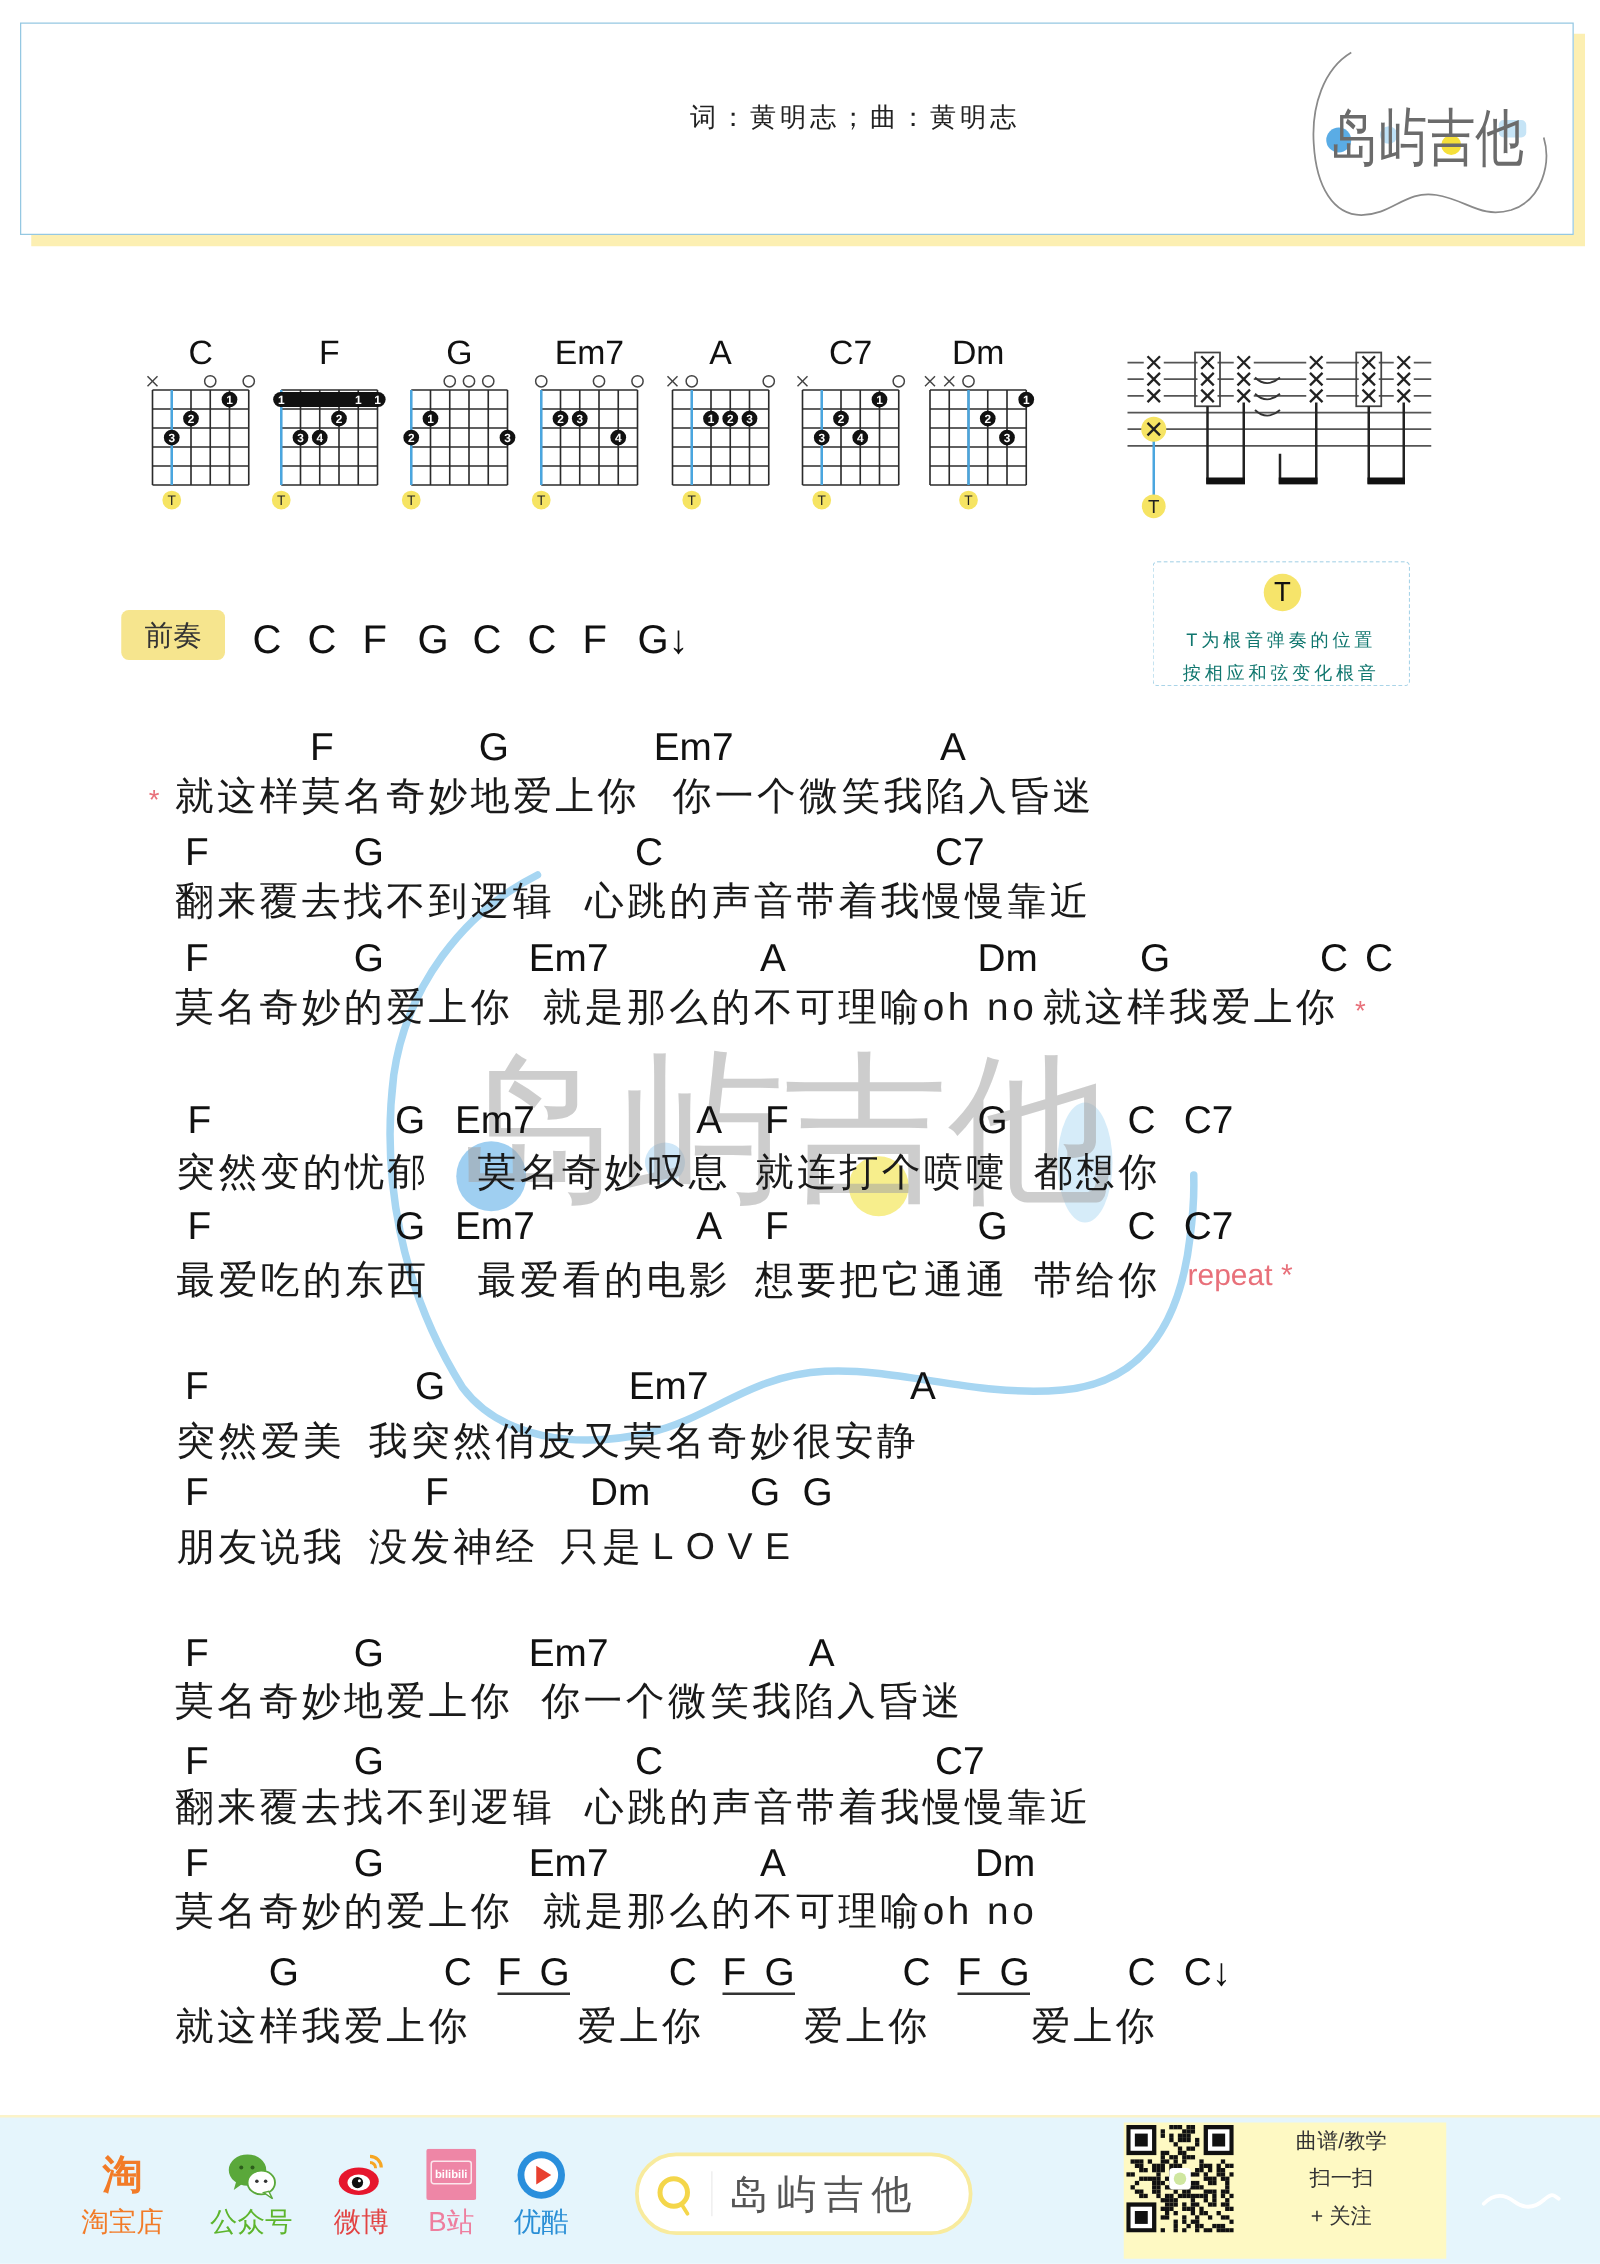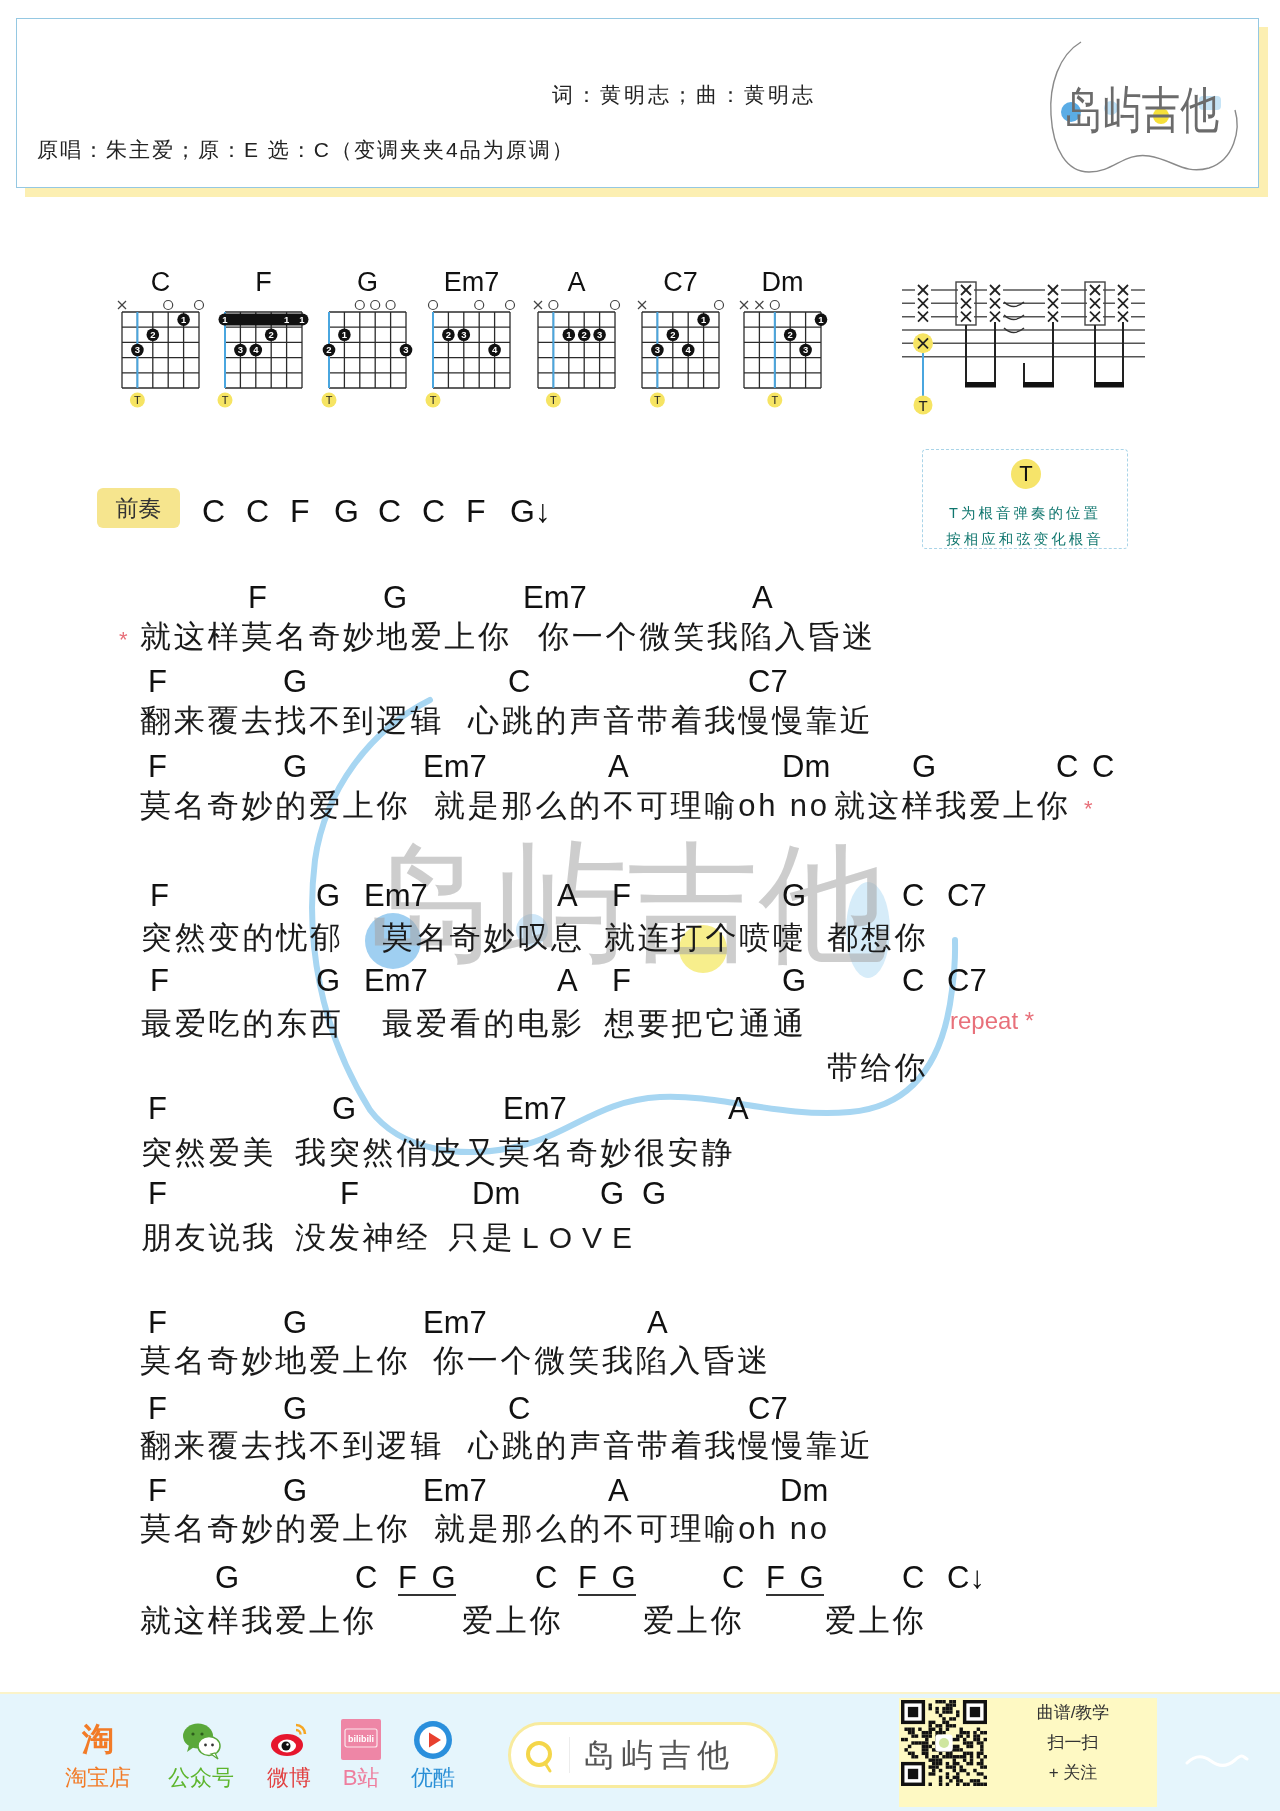--- a/index.html
+++ b/index.html
@@ -61,21 +61,20 @@
   #qr-card { position:absolute; left:899px; top:4px; width:258px; height:109px; background:#fef9c3; }
   #qr-svg { position:absolute; left:2px; top:2px; }
   .follow-line { position:absolute; left:90px; width:168px; text-align:center; font-size:17px; line-height:30px; color:#333; white-space:nowrap; }
   #wave { position:absolute; left:1185px; top:55px; width:64px; height:24px; }
 </style>
 </head>
 <body>
 
 <div id="header-box">
   <div id="credits">词：黄明志；曲：黄明志</div>
-  <div id="subtitle">原唱：朱主爱；原：E 选：C（变调夹夹4品为原调）</div>
   <svg id="header-logo" viewBox="0 0 210 160">
     <path d="M42 12 C20 25,10 55,12 85 C14 120,28 142,50 142 C75 142,85 122,110 126 C135 130,145 145,170 138 C195 130,202 100,196 80" fill="none" stroke="#8a8a8a" stroke-width="1.4"></path>
     <circle cx="32" cy="82" r="10" fill="#3d9de0" opacity="0.85"></circle>
     <circle cx="72" cy="78" r="7" fill="#bde0f6"></circle>
     <circle cx="122" cy="86" r="8" fill="#f6e03a"></circle>
     <rect x="160" y="66" width="22" height="14" rx="4" fill="#c6e4f6"></rect>
     <text x="25" y="97" font-size="50" font-weight="200" fill="#6b6b6b" textLength="155" lengthAdjust="spacingAndGlyphs">岛屿吉他</text>
   </svg>
 </div>
 
@@ -523,21 +522,21 @@
       <span class="chord" style="left: 316px; top: 965px;">G</span>
       <span class="chord" style="left: 364px; top: 965px;">Em7</span>
       <span class="chord" style="left: 557px; top: 965px;">A</span>
       <span class="chord" style="left: 612px; top: 965px;">F</span>
       <span class="chord" style="left: 782px; top: 965px;">G</span>
       <span class="chord" style="left: 902px; top: 965px;">C</span>
       <span class="chord" style="left: 947px; top: 965px;">C7</span>
       <span class="lyric" style="left: 141px; top: 1008px;">最爱吃的东西</span>
       <span class="lyric" style="left: 382px; top: 1008px;">最爱看的电影</span>
       <span class="lyric" style="left: 604px; top: 1008px;">想要把它通通</span>
-      <span class="lyric" style="left: 827px; top: 1008px; margin-top: 44px;">带给你</span>
+      <span class="lyric" style="left: 827px; top: 1008px;">带给你</span>
       <span class="mark-text" style="left: 950px; top: 1009px;">repeat *</span>
     </div>
     <div class="song-row">
       <span class="chord" style="left: 148px; top: 1093px;">F</span>
       <span class="chord" style="left: 332px; top: 1093px;">G</span>
       <span class="chord" style="left: 503px; top: 1093px;">Em7</span>
       <span class="chord" style="left: 728px; top: 1093px;">A</span>
       <span class="lyric" style="left: 141px; top: 1137px;">突然爱美</span>
       <span class="lyric" style="left: 295px; top: 1137px;">我突然俏皮</span>
       <span class="lyric" style="left: 465px; top: 1137px;">又莫名奇妙很安静</span>

